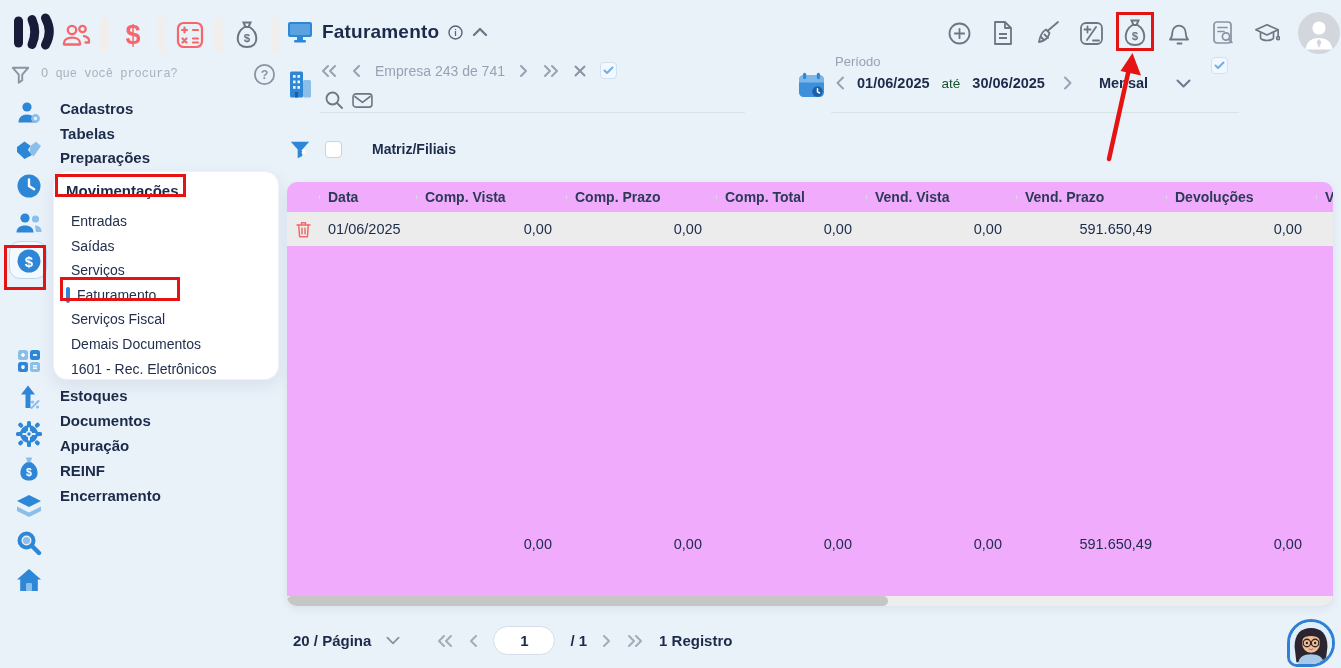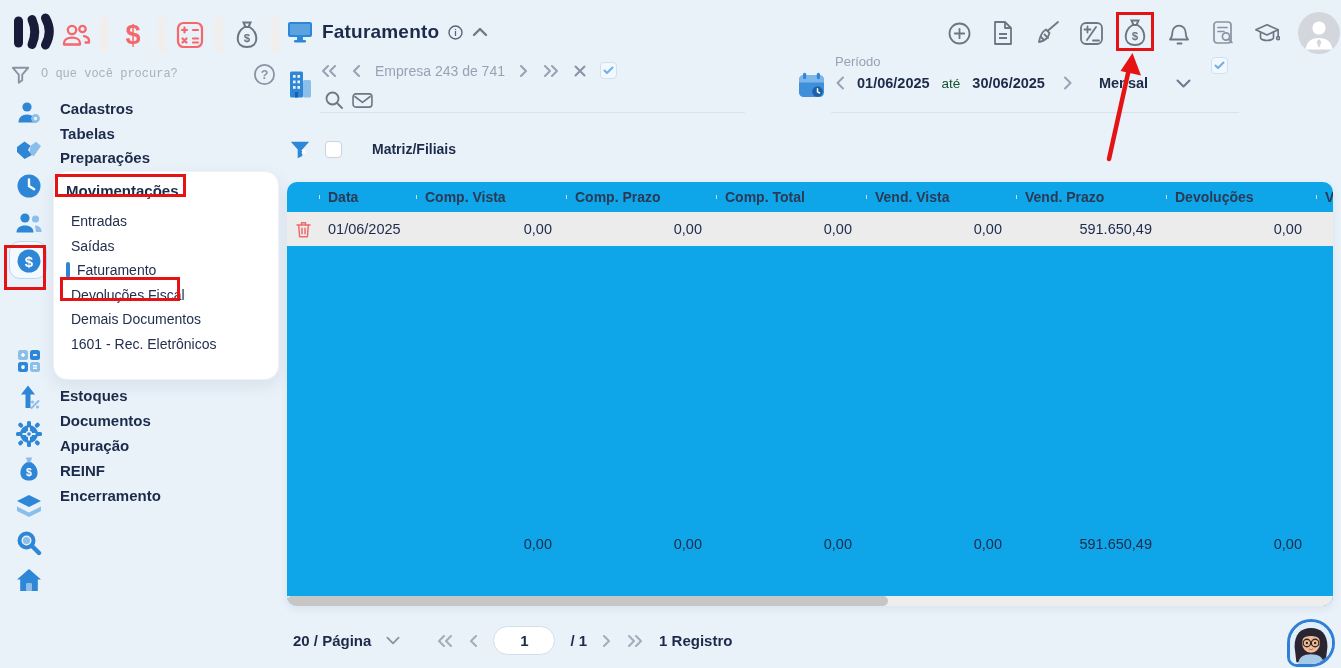--- a/index.html
+++ b/index.html
@@ -71,21 +71,21 @@
 
   .checkbox { width:17px; height:17px; border-radius:4px; display:flex; align-items:center; justify-content:center; cursor:pointer; }
   .checkbox.checked { background:#f2f8fd; border:1.5px solid #cfe2f1; }
   .checkbox.unchecked { background:#fff; border:1.5px solid #ccd3dc; }
 
   
   .filter-row { left:289px; top:138px; display:flex; align-items:center; gap:14px; }
   .filter-label { font-size:14px; font-weight:bold;margin-left:16px; }
 
   
-  .card { left:287px; top:182px; width:1046px; height:424px; background:#0ea5e9; border-radius:10px;
+  .card { left:287px; top:182px; width:1046px; height:424px; background:#f0abfc; border-radius:10px;
           box-shadow:0 3px 10px rgba(27,43,77,.07); overflow:hidden; }
   .trow { display:grid; grid-template-columns:32px 97px repeat(6,150px) 60px; align-items:center; }
   .thead { height:30px; }
   .th { position:relative; font-size:14px; font-weight:bold; color:#2b3a55; padding-left:9px; white-space:nowrap; overflow:hidden; }
   .th::before { content:''; position:absolute; left:0; top:6px; bottom:6px; width:1px; background:#d6dbe2; }
   .th.no-sep::before { display:none; }
   .data-row { height:34px; background:var(--row-gray,#ececec); cursor:pointer; }
   .td { font-size:14.5px; white-space:nowrap; overflow:hidden; }
   .td.date { padding-left:9px; }
   .td.num, .tot.num { text-align:right; padding-right:14px; font-size:14.5px; }
@@ -279,25 +279,26 @@
   <div class="mi">Cadastros</div>
   <div class="mi">Tabelas</div>
   <div class="mi">Preparações</div>
 </div>
 
 <div class="abs submenu-panel">
   <div class="submenu-header">Movimentações</div>
   <div style="height:6px"></div>
   <div class="submenu-item">Entradas</div>
   <div class="submenu-item">Saídas</div>
+  <div class="submenu-item">Serviços</div>
   <div class="submenu-item active">
     <span class="active-bar"></span>
     <span>Faturamento</span>
   </div>
-  <div class="submenu-item">Devoluções Fiscal</div>
+  <div class="submenu-item">Serviços Fiscal</div>
   <div class="submenu-item">Demais Documentos</div>
   <div class="submenu-item">1601 - Rec. Eletrônicos</div>
 </div>
 
 <div class="abs menu-bottom">
   <div class="mi">Estoques</div>
   <div class="mi">Documentos</div>
   <div class="mi">Apuração</div>
   <div class="mi">REINF</div>
   <div class="mi">Encerramento</div>

